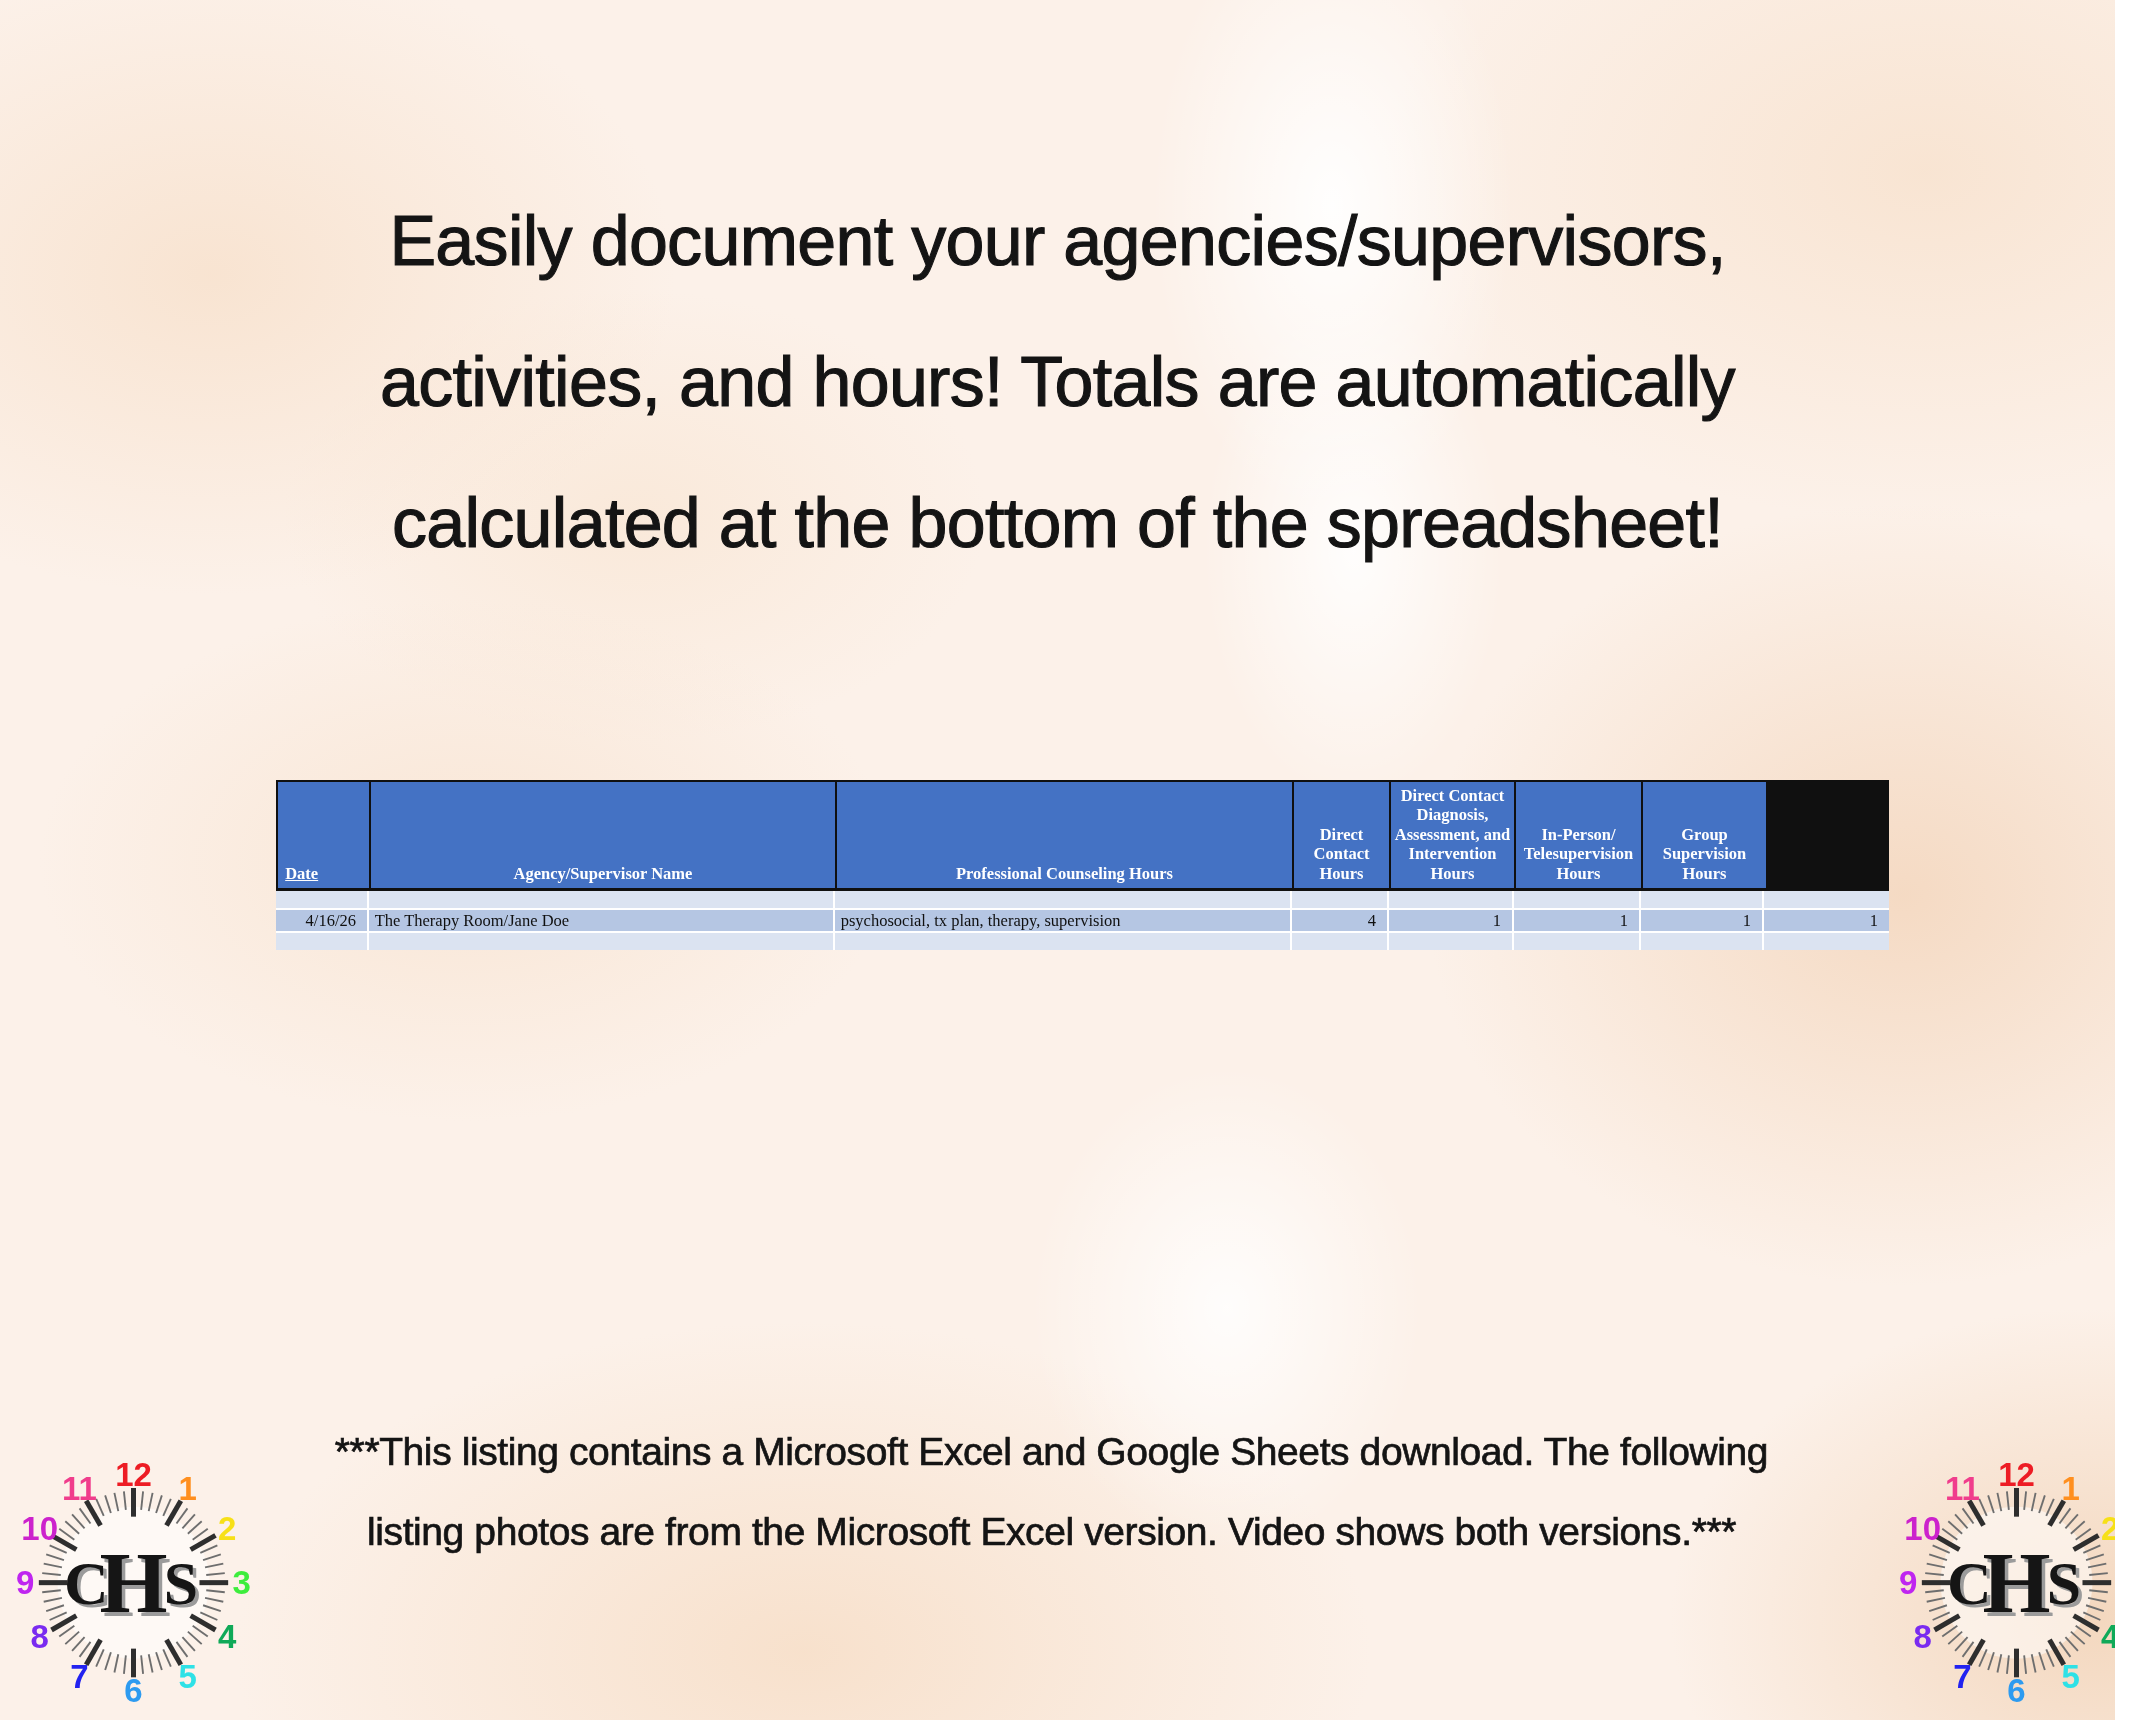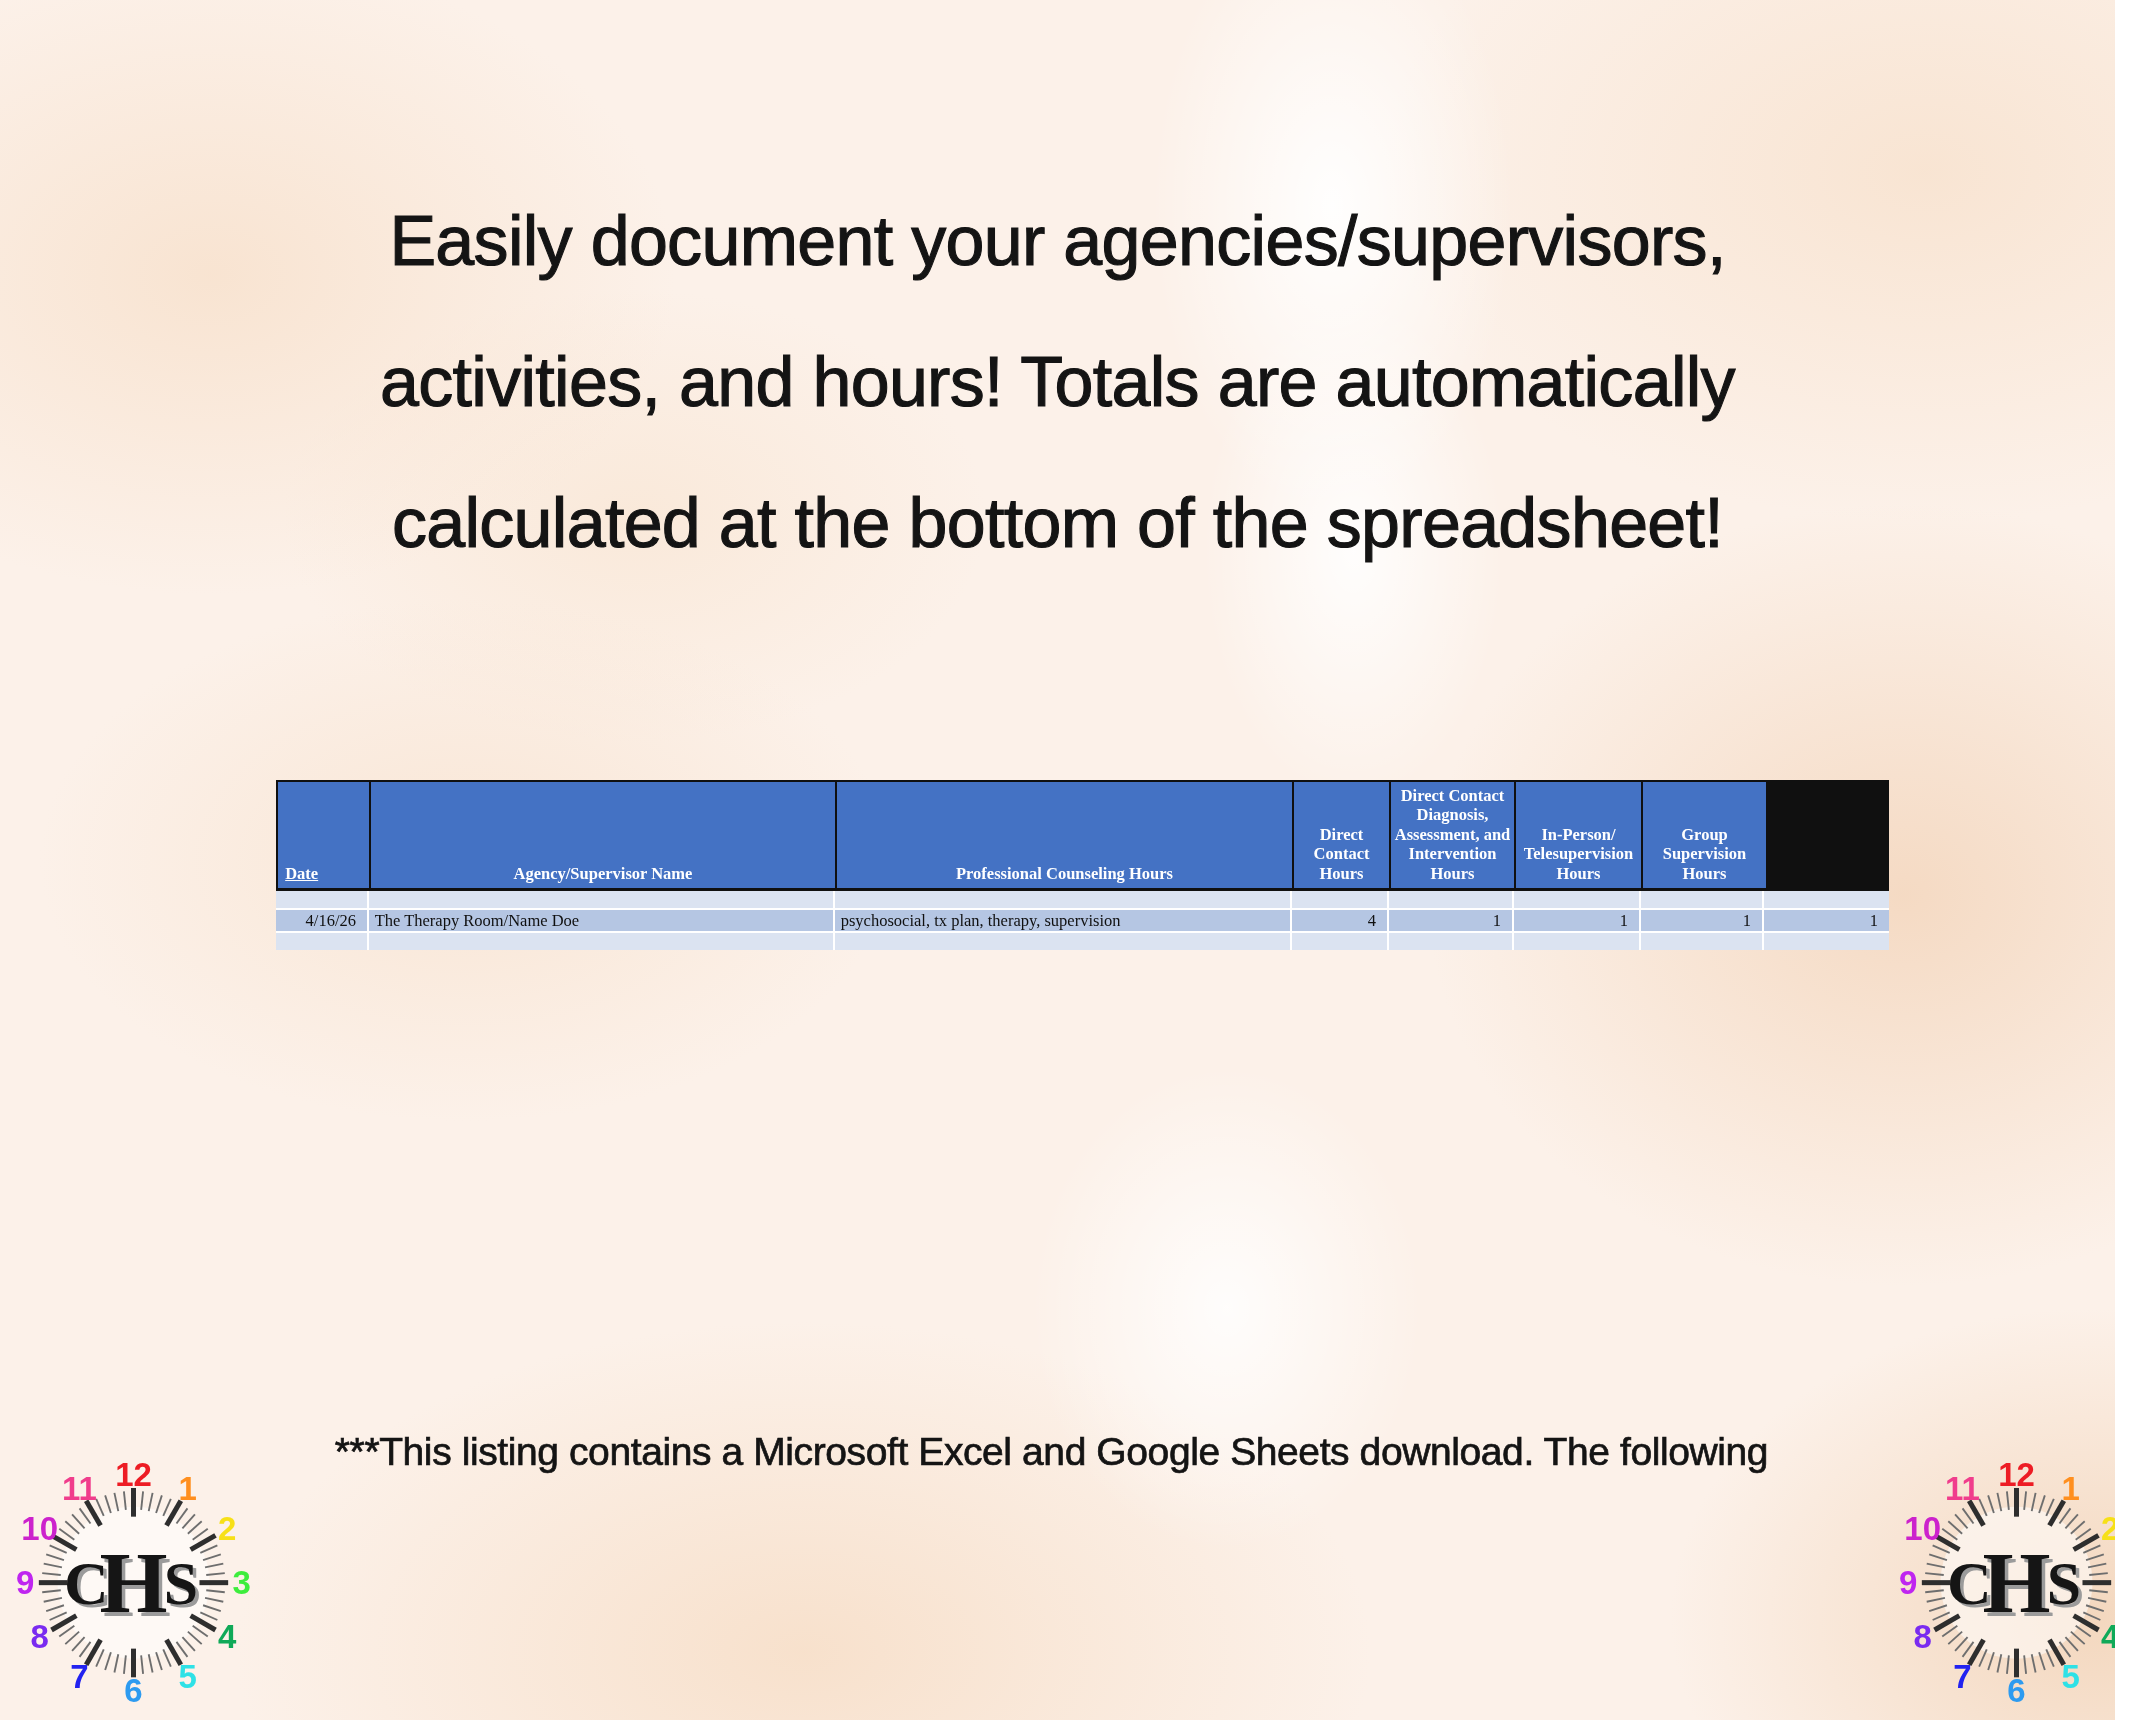--- a/index.html
+++ b/index.html
@@ -96,21 +96,21 @@
           <span></span>
           <span></span>
           <span></span>
           <span></span>
           <span></span>
           <span></span>
           <span></span>
       </div>
       <div class="srow row-data">
         <span class="cell-right">4/16/26</span>
-        <span class="cell-left">The Therapy Room/Name Doe</span>
+        <span class="cell-left">The Therapy Room/Jane Doe</span>
         <span class="cell-left">psychosocial, tx plan, therapy, supervision</span>
         <span class="cell-right">4</span>
         <span class="cell-right">1</span>
         <span class="cell-right">1</span>
         <span class="cell-right">1</span>
         <span class="cell-right">1</span>
       </div>
       <div class="srow row-trail">
         <span></span>
           <span></span>
@@ -119,20 +119,21 @@
           <span></span>
           <span></span>
           <span></span>
           <span></span>
       </div>
     </div>
   </div>
 
   <div class="footnote">
     <div>***This listing contains a Microsoft Excel and Google Sheets download. The following</div>
+    <div>listing photos are from the Microsoft Excel version. Video shows both versions.***</div>
   </div>
 
   <div class="clock clock-left"><svg viewBox="0 0 330 350">
         <circle cx="165" cy="178" r="106" fill="rgba(255,255,255,0.55)"></circle>
         <line x1="165" y1="86" x2="165" y2="46" stroke="#2e2e2e" stroke-width="7"></line>
         <line x1="175.66190325330066" y1="76.55876667243612" x2="178.37964329825965" y2="50.70119739286102" stroke="#6e6e6e" stroke-width="2.6"></line>
         <line x1="186.20699246341144" y1="78.22894472515182" x2="191.6126964246732" y2="52.79710710607287" stroke="#6e6e6e" stroke-width="2.6"></line>
         <line x1="196.51973342624464" y1="80.99223533789434" x2="204.55417527999327" y2="56.26476591422035" stroke="#6e6e6e" stroke-width="2.6"></line>
         <line x1="206.48713759373163" y1="84.81836332045471" x2="217.06229031370242" y2="61.06618142174709" stroke="#6e6e6e" stroke-width="2.6"></line>
         <line x1="211" y1="98.32566285183164" x2="231" y2="63.684646700454095" stroke="#2e2e2e" stroke-width="7"></line>

